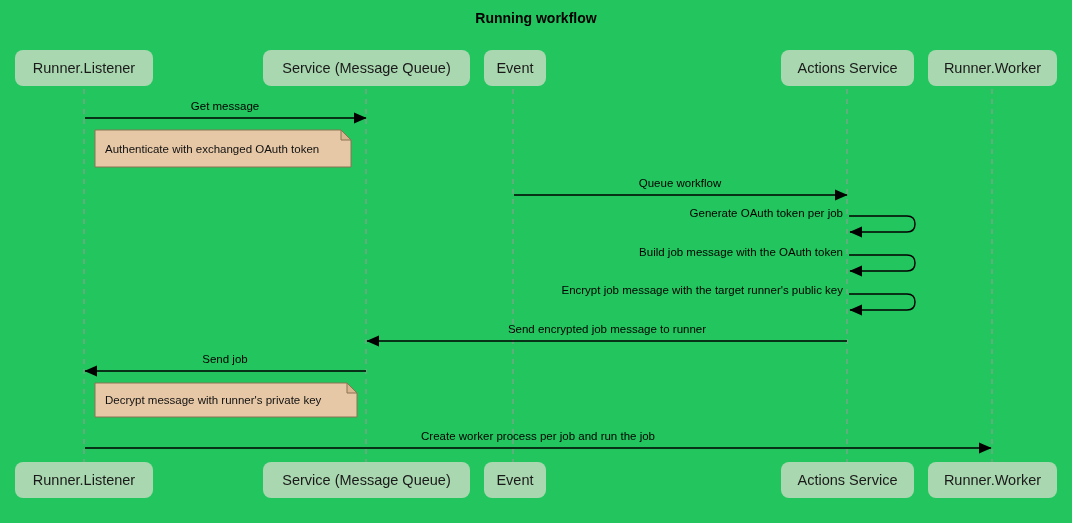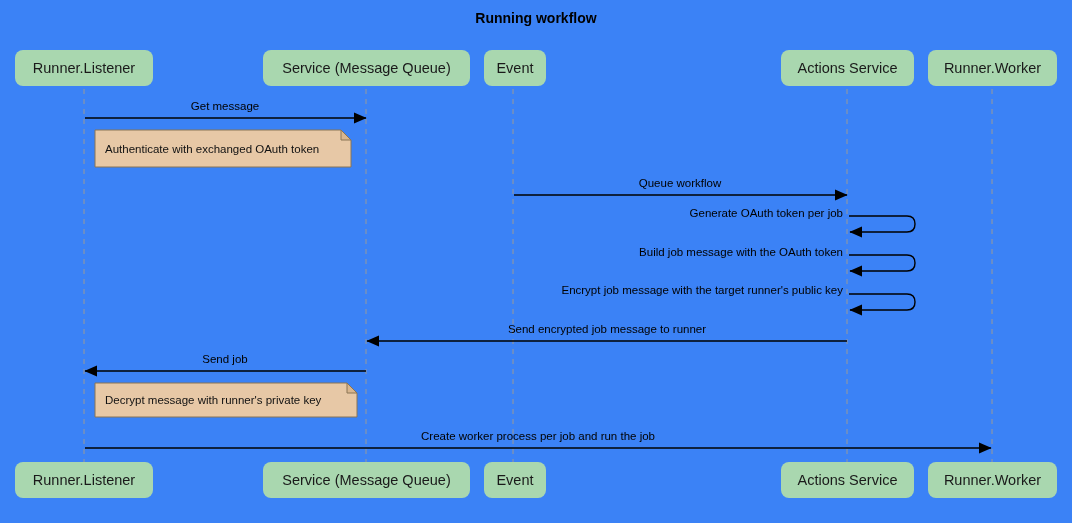--- a/index.html
+++ b/index.html
@@ -8,21 +8,21 @@
     background: #ffffff;
   }
   body {
     font-family: "Liberation Sans", sans-serif;
     -webkit-font-smoothing: antialiased;
   }
   #canvas {
     position: relative;
     width: 1072px;
     height: 523px;
-    background: #3b82f6;
+    background: #22c55e;
     overflow: hidden;
   }
   #diagram-svg {
     position: absolute;
     left: 0;
     top: 0;
     width: 1072px;
     height: 523px;
   }
   .title-text {

